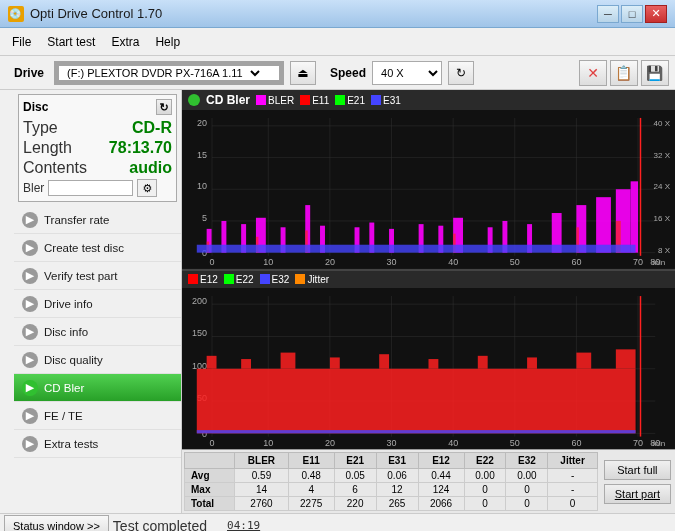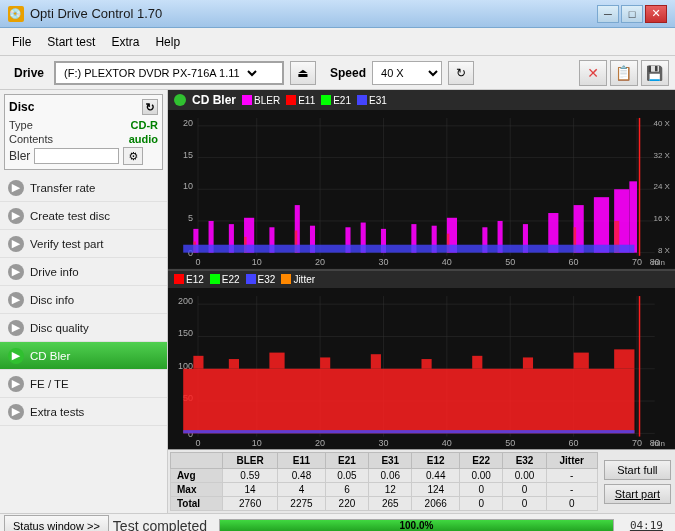--- a/index.html
+++ b/index.html
@@ -45,21 +45,21 @@
       display: flex;
       align-items: center;
       padding: 0 6px;
       gap: 6px;
       border-bottom: 1px solid #ccc;
     }
     .drive-label { font-size: 12px; font-weight: bold; color: #000; margin-right: 4px; margin-left: 8px; }
     .drive-select {
       display: flex;
       align-items: center;
-      border: 2px solid #a3a3a3;
+      border: 5px solid #a3a3a3;
       background: white;
       height: 24px;
       padding: 0 4px;
       width: 230px;
       font-size: 11px;
     }
     .drive-select select {
       border: none;
       background: transparent;
       font-size: 11px;
@@ -91,20 +91,21 @@
       cursor: pointer;
       display: flex; align-items: center; justify-content: center;
       font-size: 14px;
     }
 
     
     .main-layout {
       display: flex;
       height: calc(531px - 28px - 22px - 34px - 24px);
       background: #14532d;
+      margin-left: 14px;
     }
 
     
     .sidebar {
       width: 168px;
       min-width: 168px;
       background: #f0f0f0;
       border-right: 1px solid #ccc;
       display: flex;
       flex-direction: column;
@@ -128,21 +129,21 @@
       width: 16px; height: 16px;
       font-size: 11px;
       cursor: pointer;
       background: linear-gradient(to bottom, #f0f0f0, #d8d8d8);
       border: 1px solid #aaa;
       display: flex; align-items: center; justify-content: center;
     }
     .disc-row {
       display: flex;
       justify-content: space-between;
-      font-size: 11px;
+      font-size: 16px;
       margin-bottom: 2px;
     }
     .disc-key { color: #333; }
     .disc-val { color: #008000; font-weight: bold; }
     .disc-label-row {
       display: flex;
       align-items: center;
       gap: 4px;
       margin-top: 2px;
     }
@@ -346,20 +347,24 @@
   <div class="sidebar">
 
     <div class="disc-panel">
       <div class="disc-header">
         <span>Disc</span>
         <div class="disc-refresh">↻</div>
       </div>
       <div class="disc-row">
         <span class="disc-key">Type</span>
         <span class="disc-val">CD-R</span>
+      </div>
+      <div class="disc-row">
+        <span class="disc-key">Length</span>
+        <span class="disc-val">78:13.70</span>
       </div>
       <div class="disc-row">
         <span class="disc-key">Contents</span>
         <span class="disc-val">audio</span>
       </div>
       <div class="disc-label-row">
         <span class="disc-key">Bler</span>
         <input class="disc-label-input" type="text" style="">
         <button class="disc-label-btn">⚙</button>
       </div>
@@ -659,18 +664,14 @@
         </div>
       </div>
     </div>
 
   </div>
 </div>
 
 <div class="status-bar">
   <button class="status-window-btn">Status window &gt;&gt;</button>
   <span class="status-text">Test completed</span>
-  <div class="progress-bar-container">
-    <div class="progress-bar-fill" style="width:100%;"></div>
-    <div class="progress-text">100.0%</div>
-  </div>
   <span class="status-time">04:19</span>
 </div>
 
 </body></html>

